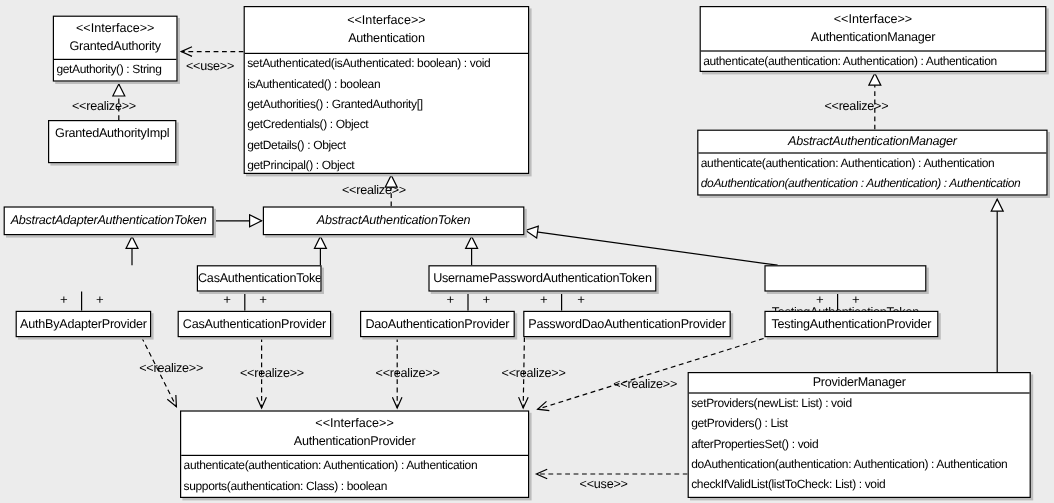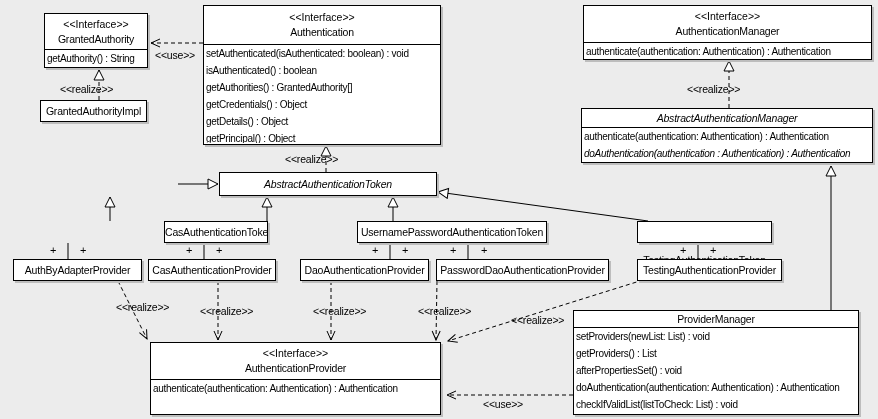--- a/index.html
+++ b/index.html
@@ -71,21 +71,21 @@
     </svg>
 <div class="uml-class" style="left: 44px; top: 13px; width: 104px; height: 55px;">
       <div class="uml-head" style="height: 35px;">
         <div class="uml-stereo">&lt;&lt;Interface&gt;&gt;</div>
         <div class="uml-name">GrantedAuthority</div>
       </div>
       <div class="uml-methods" style="height: 16px;">
         <div class="uml-method">getAuthority() : String</div>
       </div>
     </div>
-    <div class="uml-class" style="left: 40px; top: 100px; width: 107px; height: 22px;">
+    <div class="uml-class" style="left: 40px; top: 100px; width: 107px; height: 36px;">
       <div class="uml-head" style="height: 20px;">
         <div class="uml-name">GrantedAuthorityImpl</div>
       </div>
     </div>
     <div class="uml-class" style="left: 203px; top: 5px; width: 238px; height: 140px;">
       <div class="uml-head" style="height: 38px;">
         <div class="uml-stereo">&lt;&lt;Interface&gt;&gt;</div>
         <div class="uml-name">Authentication</div>
       </div>
       <div class="uml-methods" style="height: 98px;">
@@ -108,41 +108,46 @@
     </div>
     <div class="uml-class italic" style="left: 581px; top: 108px; width: 292px; height: 55px;">
       <div class="uml-head" style="height: 18px;">
         <div class="uml-name">AbstractAuthenticationManager</div>
       </div>
       <div class="uml-methods" style="height: 33px;">
         <div class="uml-method">authenticate(authentication: Authentication) : Authentication</div>
         <div class="uml-method italic">doAuthentication(authentication : Authentication) : Authentication</div>
       </div>
     </div>
+    <div class="uml-class italic" style="left: 3px; top: 172px; width: 175px; height: 24px;">
+      <div class="uml-head" style="height: 22px;">
+        <div class="uml-name">AbstractAdapterAuthenticationToken</div>
+      </div>
+    </div>
     <div class="uml-class italic" style="left: 219px; top: 172px; width: 218px; height: 24px;">
       <div class="uml-head" style="height: 22px;">
         <div class="uml-name">AbstractAuthenticationToken</div>
       </div>
     </div>
     <div class="uml-class" style="left: 164px; top: 221px; width: 104px; height: 22px;">
       <div class="uml-head" style="height: 20px;">
         <div class="uml-name">CasAuthenticationToken</div>
       </div>
     </div>
     <div class="uml-class" style="left: 357px; top: 221px; width: 190px; height: 22px;">
       <div class="uml-head" style="height: 20px;">
         <div class="uml-name">UsernamePasswordAuthenticationToken</div>
       </div>
     </div>
     <div class="uml-class" style="left: 637px; top: 221px; width: 135px; height: 22px;">
       <div class="uml-head" style="height: 20px; margin-top: 28px;">
         <div class="uml-name">TestingAuthenticationToken</div>
       </div>
     </div>
-    <div class="uml-class" style="left: 13px; top: 259px; width: 129px; height: 22px;">
+    <div class="uml-class" style="left: 13px; top: 259px; width: 113px; height: 22px;">
       <div class="uml-head" style="height: 20px;">
         <div class="uml-name">AuthByAdapterProvider</div>
       </div>
     </div>
     <div class="uml-class" style="left: 148px; top: 259px; width: 128px; height: 22px;">
       <div class="uml-head" style="height: 20px;">
         <div class="uml-name">CasAuthenticationProvider</div>
       </div>
     </div>
     <div class="uml-class" style="left: 300px; top: 259px; width: 129px; height: 22px;">
@@ -160,20 +165,21 @@
         <div class="uml-name">TestingAuthenticationProvider</div>
       </div>
     </div>
     <div class="uml-class" style="left: 150px; top: 342px; width: 291px; height: 73px;">
       <div class="uml-head" style="height: 36px;">
         <div class="uml-stereo">&lt;&lt;Interface&gt;&gt;</div>
         <div class="uml-name">AuthenticationProvider</div>
       </div>
       <div class="uml-methods" style="height: 33px;">
         <div class="uml-method">authenticate(authentication: Authentication) : Authentication</div>
+        <div class="uml-method">supports(authentication: Class) : boolean</div>
       </div>
     </div>
     <div class="uml-class" style="left: 573px; top: 310px; width: 286px; height: 105px;">
       <div class="uml-head" style="height: 16px;">
         <div class="uml-name">ProviderManager</div>
       </div>
       <div class="uml-methods" style="height: 85px;">
         <div class="uml-method">setProviders(newList: List) : void</div>
         <div class="uml-method">getProviders() : List</div>
         <div class="uml-method">afterPropertiesSet() : void</div>

